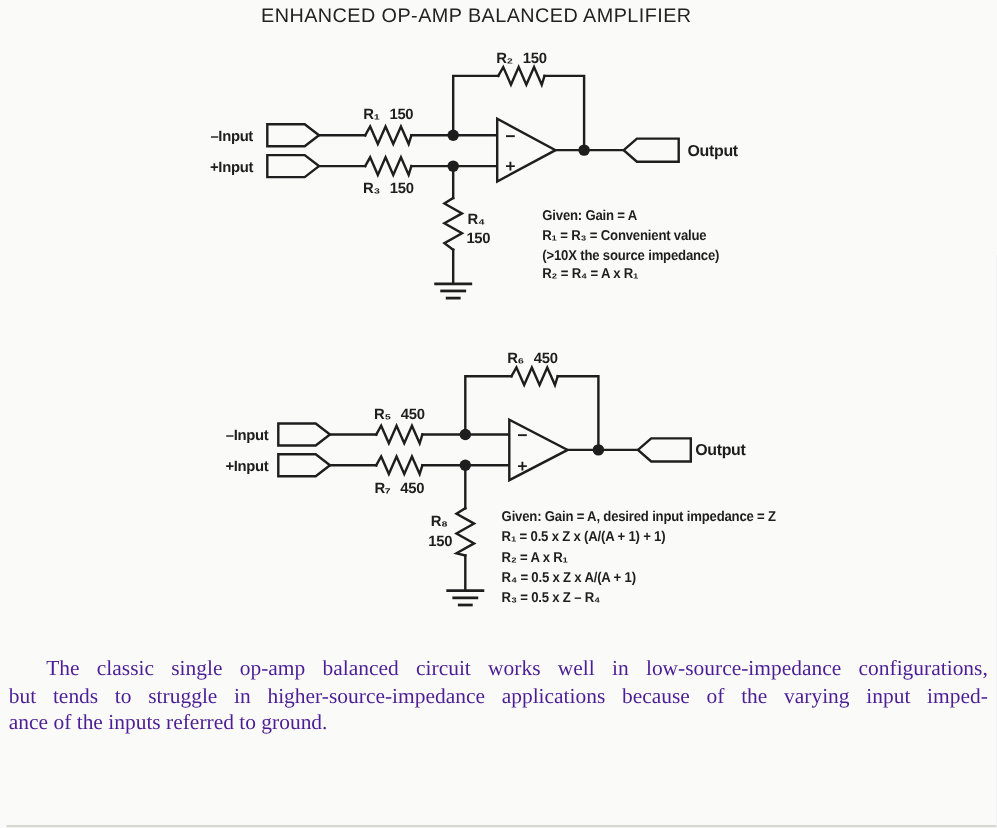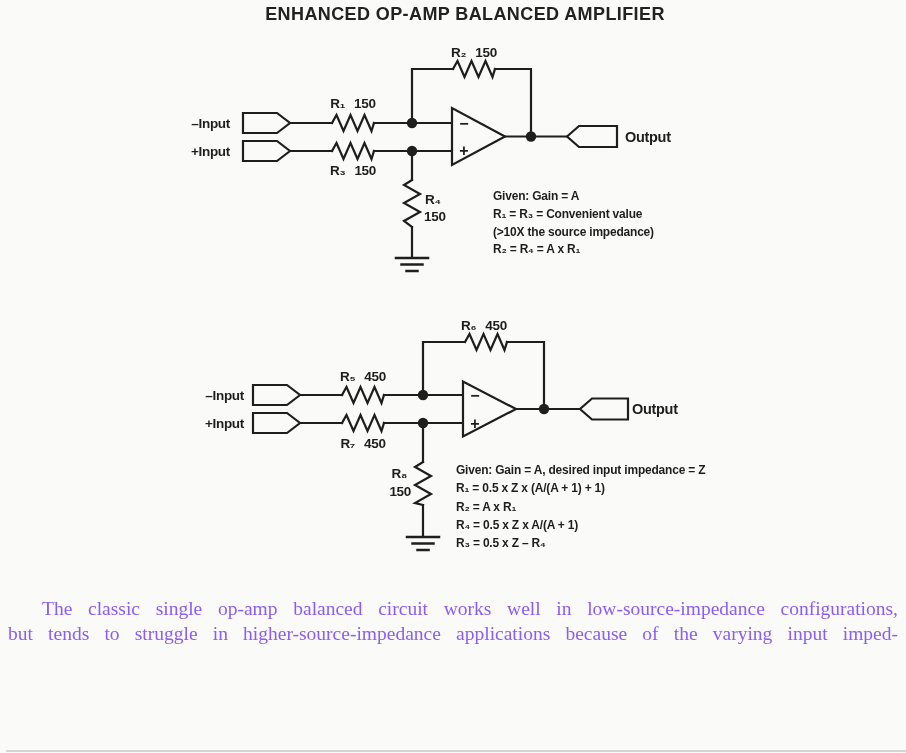--- a/index.html
+++ b/index.html
@@ -8,43 +8,42 @@
     position:relative;
     width:906px;height:753px;
     background:#fafaf8;
     overflow:hidden;
     font-family:"Liberation Sans","DejaVu Sans",sans-serif;
     color:#1b1b1b;
   }
   .figtitle{
     position:absolute;top:4px;left:0;width:866px;
     text-align:center;
-    font-size:18px;font-weight:bold;letter-spacing:.4px;
+    font-size:18px;font-weight:normal;letter-spacing:.4px;
     color:#222;
-    padding-left:32px;
   }
   svg text{
     font-family:"Liberation Sans","DejaVu Sans",sans-serif;
     font-weight:bold;
     fill:#1e1e1e;
   }
   .clabel{font-size:13.5px;letter-spacing:-.3px;}
   .opsign{font-size:16px;}
   .notes{
     position:absolute;
     font-size:13px;font-weight:bold;line-height:17.8px;
     letter-spacing:-.2px;color:#1e1e1e;
     transform:scaleX(.92);transform-origin:left top;
     white-space:nowrap;
   }
   .notes.c2{line-height:18.3px;}
   .bodytext{
     position:absolute;left:8px;top:597px;width:890px;
     font-family:"Liberation Serif","DejaVu Serif",serif;
-    font-size:19.5px;line-height:24.7px;color:#8b5cf6;
+    font-size:19.5px;line-height:24.7px;color:#4c1d95;
   }
   .bline{text-align:justify;text-align-last:justify;}
   .bline.lastline{text-align:left;text-align-last:auto;}
   .bline.indent{text-indent:34px;}
   .scanline{
     position:absolute;left:6px;top:750px;width:900px;height:2px;
     background:#d6d6d2;
   }
 </style>
 </head>
@@ -160,16 +159,17 @@
     <div>Given: Gain = A, desired input impedance = Z</div>
     <div>R₁ = 0.5 x Z x (A/(A + 1) + 1)</div>
     <div>R₂ = A x R₁</div>
     <div>R₄ = 0.5 x Z x  A/(A + 1)</div>
     <div>R₃ = 0.5 x Z – R₄</div>
   </div>
 
   <div class="bodytext">
     <div class="bline indent">The classic single op-amp balanced circuit works well in low-source-impedance configurations,</div>
     <div class="bline">but tends to struggle in higher-source-impedance applications because of the varying input imped-</div>
+    <div class="bline lastline">ance of the inputs referred to ground.</div>
   </div>
 
   <div class="scanline"></div>
 </div>
 
 </body></html>

